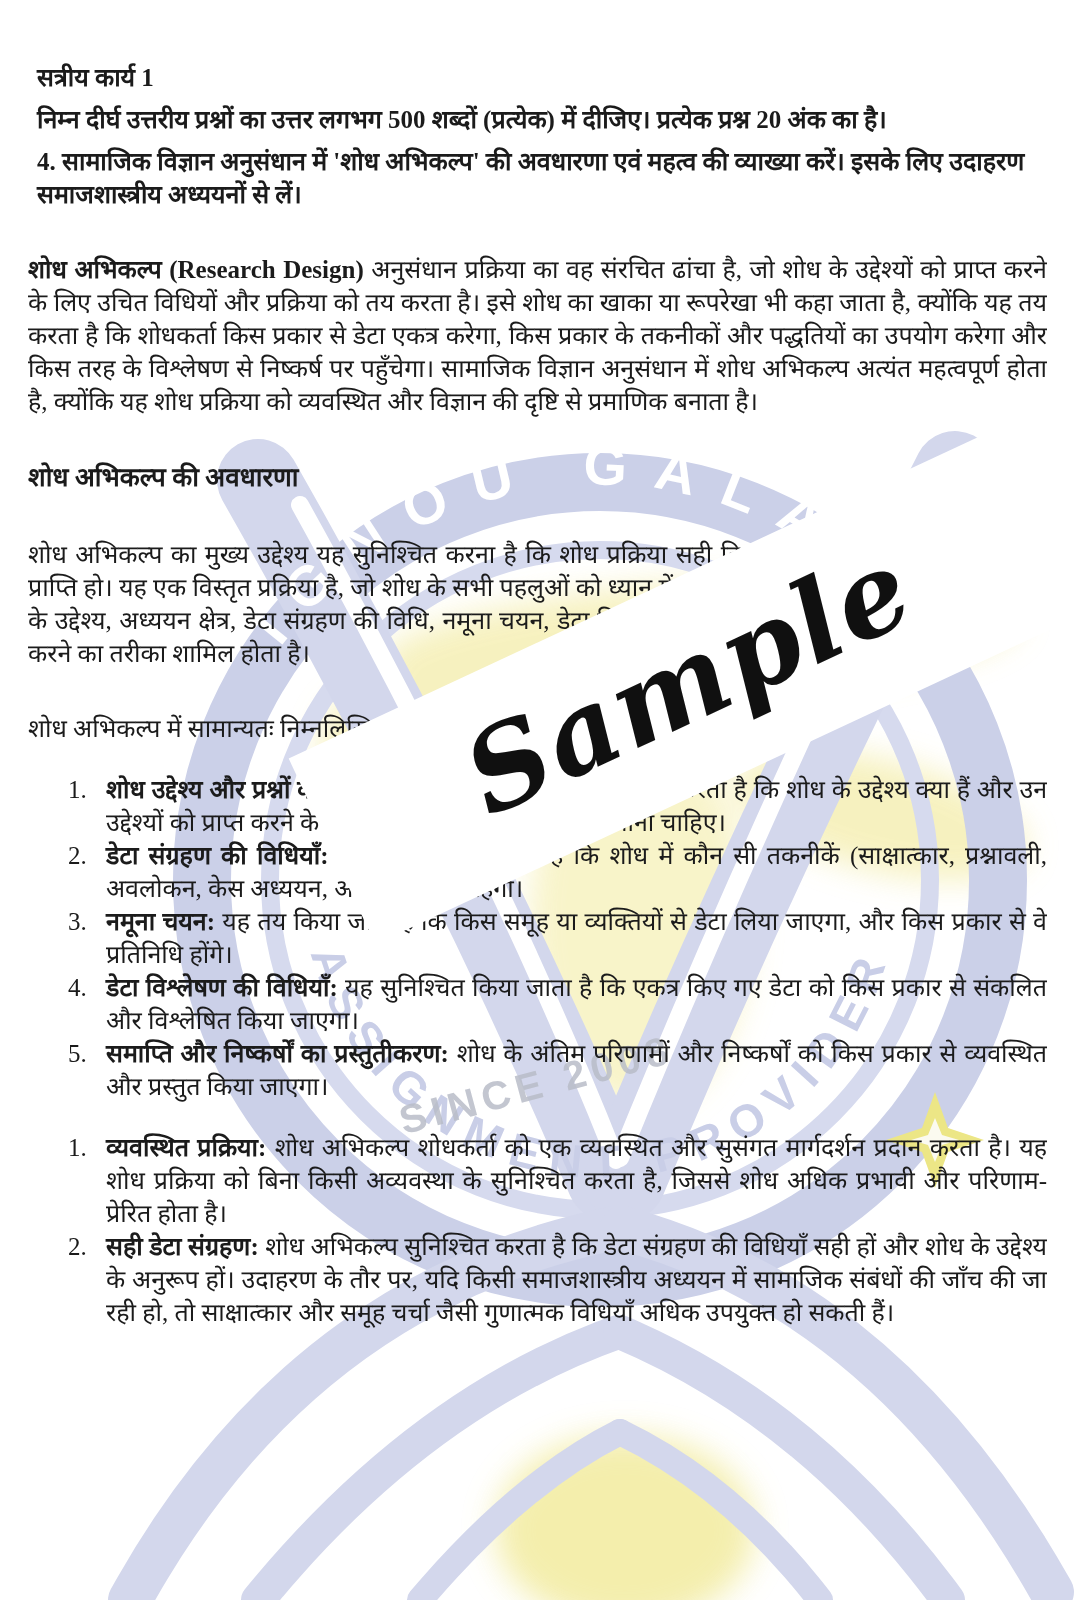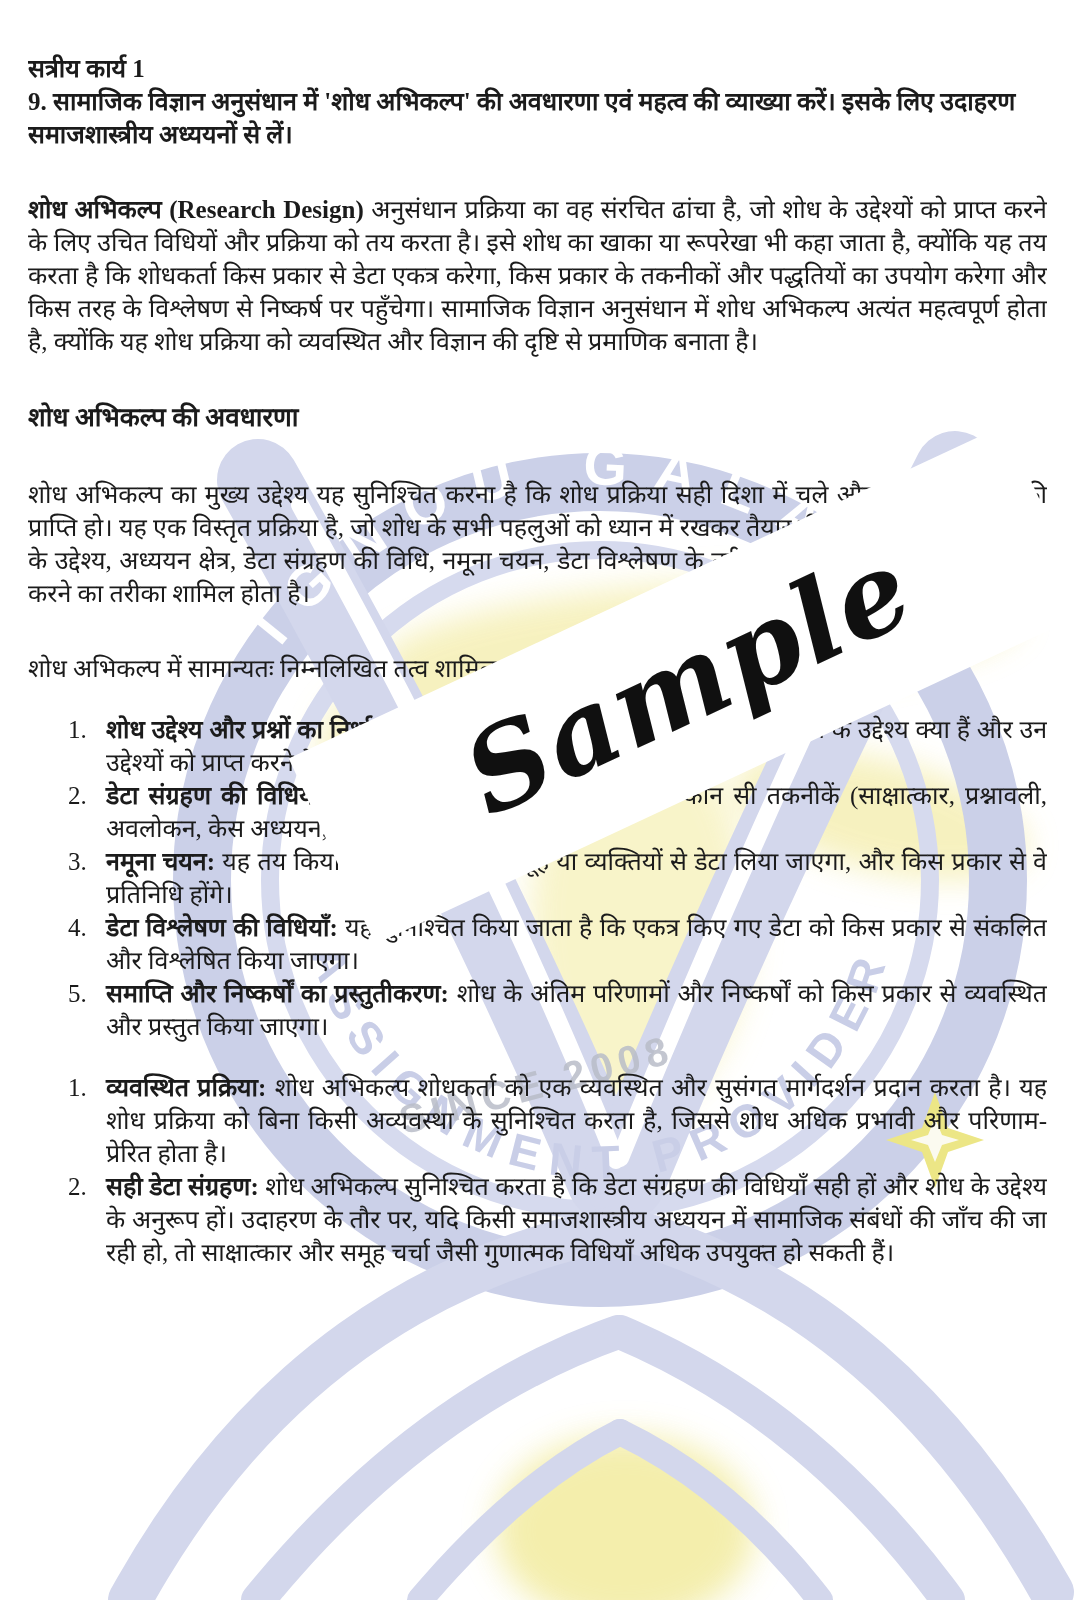--- a/index.html
+++ b/index.html
@@ -13,21 +13,21 @@
     color:#1b1b1b;
   }
   
   .logo-wm{position:absolute;left:0;top:0;width:1075px;height:1600px;pointer-events:none;}
   
   .doc{
     position:absolute;left:28px;top:52px;width:1019px;height:1548px;
     font-size:25px;line-height:33px;
     overflow:hidden;
   }
-  .intro p{margin:0;font-weight:bold;text-align:left;}
+  .intro p{margin:9px;font-weight:bold;text-align:left;}
   .para{margin:42px 0 0 0;text-align:justify;}
   .para b{font-weight:bold;}
   h2{
     font-size:26px;line-height:36px;font-weight:bold;
     margin:42px 0 24px 0;
   }
   ol.plist{list-style:none;margin:28px 0 0 0;padding:0 0 0 40px;}
   ol.plist li{display:flex;margin:0;}
   ol.plist .num{flex:0 0 38px;text-align:left;}
   ol.plist .li-body{flex:1;text-align:justify;}
@@ -102,21 +102,22 @@
     <text font-family="Liberation Sans, sans-serif" font-weight="bold" font-size="46" letter-spacing="12" fill="#c9cee7">
       <textPath href="#arcBot" startOffset="50%" text-anchor="middle">ASSIGNMENT PROVIDER</textPath>
     </text>
     <text x="540" y="1098" transform="rotate(-15 540 1098)" font-family="Liberation Sans, sans-serif" font-weight="bold" font-size="40" letter-spacing="6" fill="#b9bdc8" opacity="0.85" text-anchor="middle">SINCE 2008</text>
   </svg>
 
   <div class="doc">
 
     <div class="intro">
       <p>सत्रीय कार्य 1</p>
-      <p>9. सामाजिक विज्ञान अनुसंधान में 'शोध अभिकल्प' की अवधारणा एवं महत्व की व्याख्या करें। इसके लिए उदाहरण समाजशास्त्रीय अध्ययनों से लें।</p>
+      <p>निम्न दीर्घ उत्तरीय प्रश्नों का उत्तर लगभग 500 शब्दों (प्रत्येक) में दीजिए। प्रत्येक प्रश्न 20 अंक का है।</p>
+      <p>4. सामाजिक विज्ञान अनुसंधान में 'शोध अभिकल्प' की अवधारणा एवं महत्व की व्याख्या करें। इसके लिए उदाहरण समाजशास्त्रीय अध्ययनों से लें।</p>
     </div>
 
     <p class="para"><b>शोध अभिकल्प</b> <b>(Research Design)</b> <span>अनुसंधान प्रक्रिया का वह संरचित ढांचा है, जो शोध के उद्देश्यों को प्राप्त करने के लिए उचित विधियों और प्रक्रिया को तय करता है। इसे शोध का खाका या रूपरेखा भी कहा जाता है, क्योंकि यह तय करता है कि शोधकर्ता किस प्रकार से डेटा एकत्र करेगा, किस प्रकार के तकनीकों और पद्धतियों का उपयोग करेगा और किस तरह के विश्लेषण से निष्कर्ष पर पहुँचेगा। सामाजिक विज्ञान अनुसंधान में शोध अभिकल्प अत्यंत महत्वपूर्ण होता है, क्योंकि यह शोध प्रक्रिया को व्यवस्थित और विज्ञान की दृष्टि से प्रमाणिक बनाता है।</span></p>
 
     <h2>शोध अभिकल्प की अवधारणा</h2>
 
     <p class="para">शोध अभिकल्प का मुख्य उद्देश्य यह सुनिश्चित करना है कि शोध प्रक्रिया सही दिशा में चले और शोध के उद्देश्यों की प्राप्ति हो। यह एक विस्तृत प्रक्रिया है, जो शोध के सभी पहलुओं को ध्यान में रखकर तैयार की जाती है। इसमें अनुसंधान के उद्देश्य, अध्ययन क्षेत्र, डेटा संग्रहण की विधि, नमूना चयन, डेटा विश्लेषण के तरीके और शोध के निष्कर्षों को प्रस्तुत करने का तरीका शामिल होता है।</p>
 
     <p class="para">शोध अभिकल्प में सामान्यतः निम्नलिखित तत्व शामिल होते हैं:</p>
 

